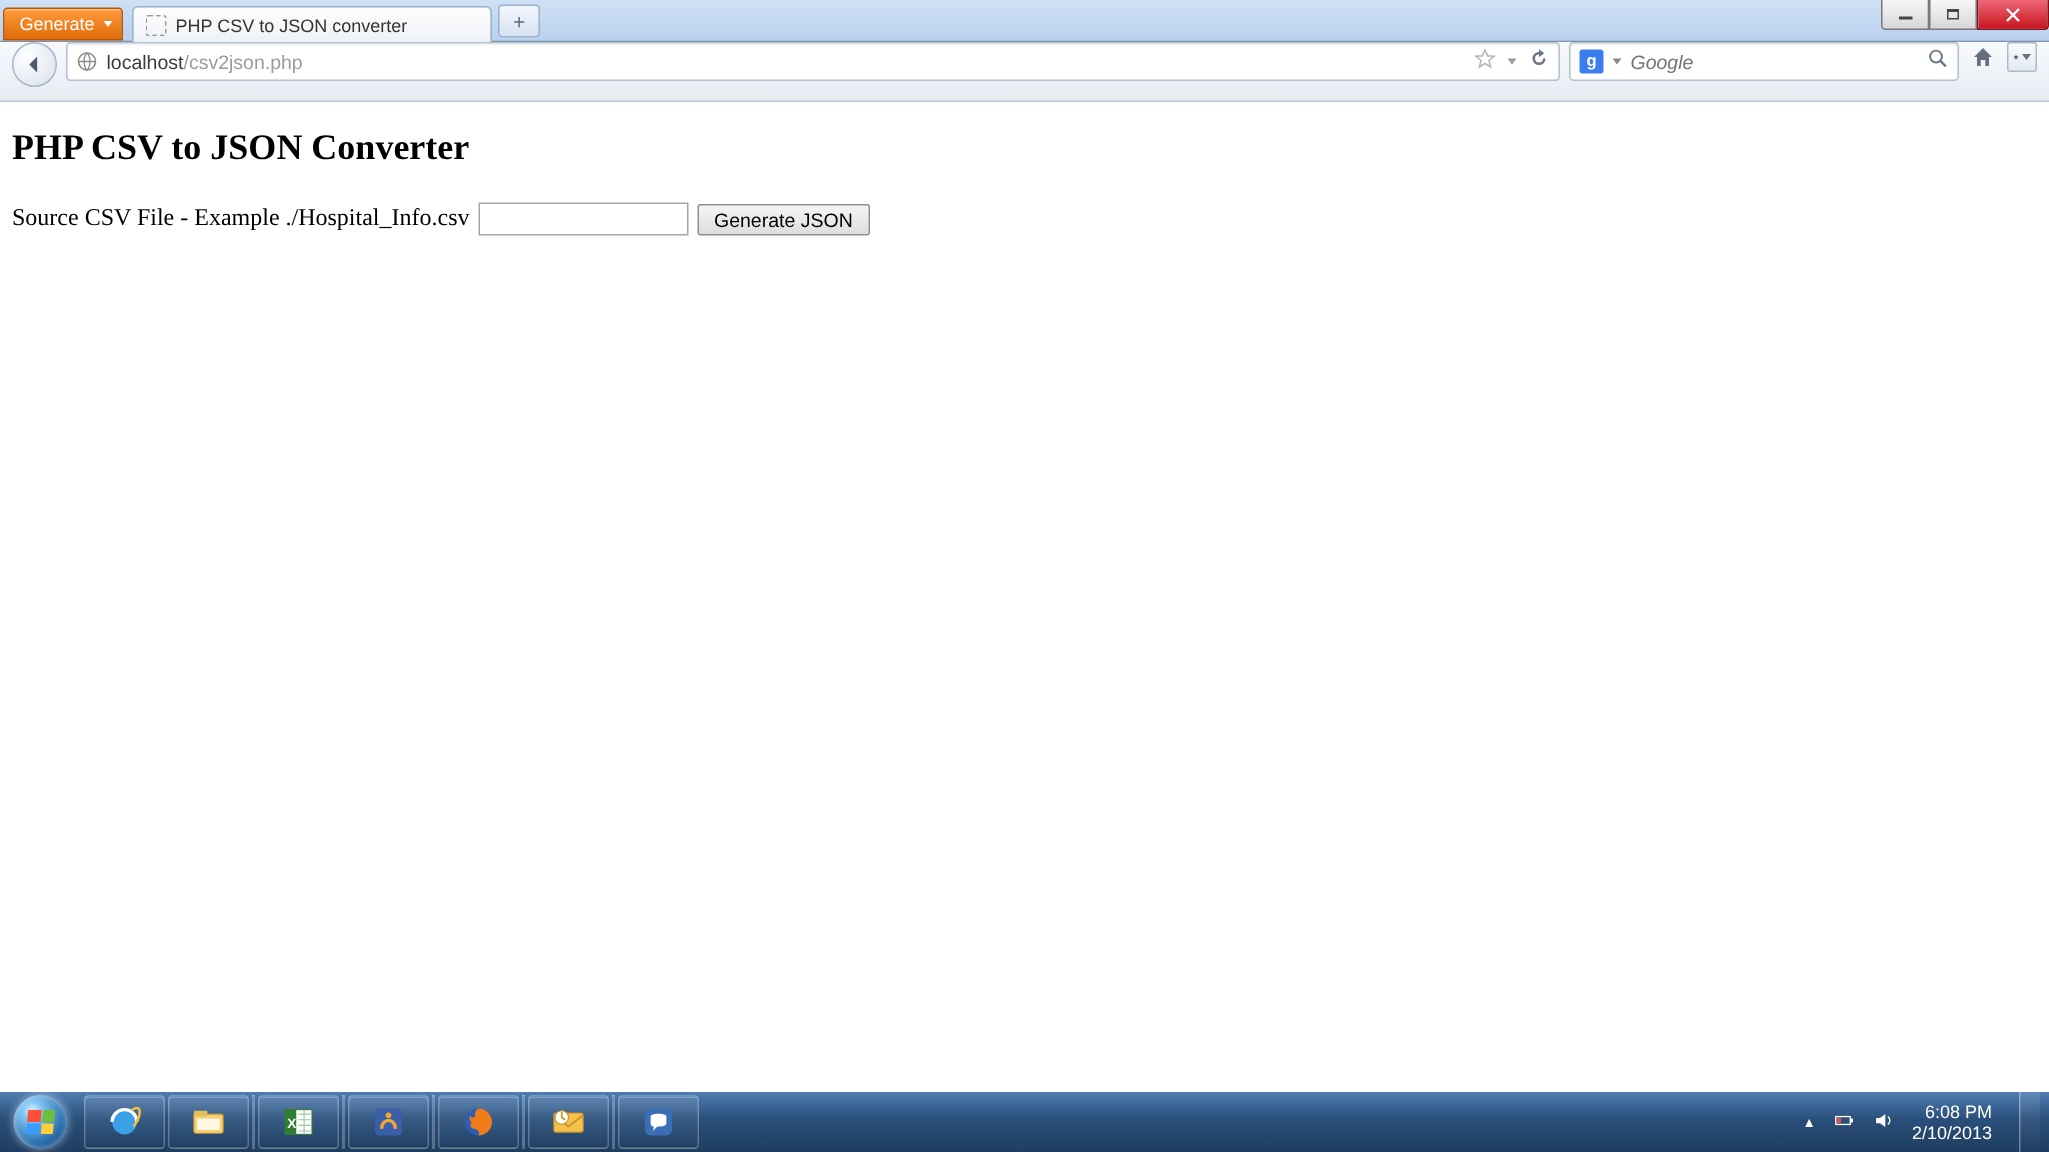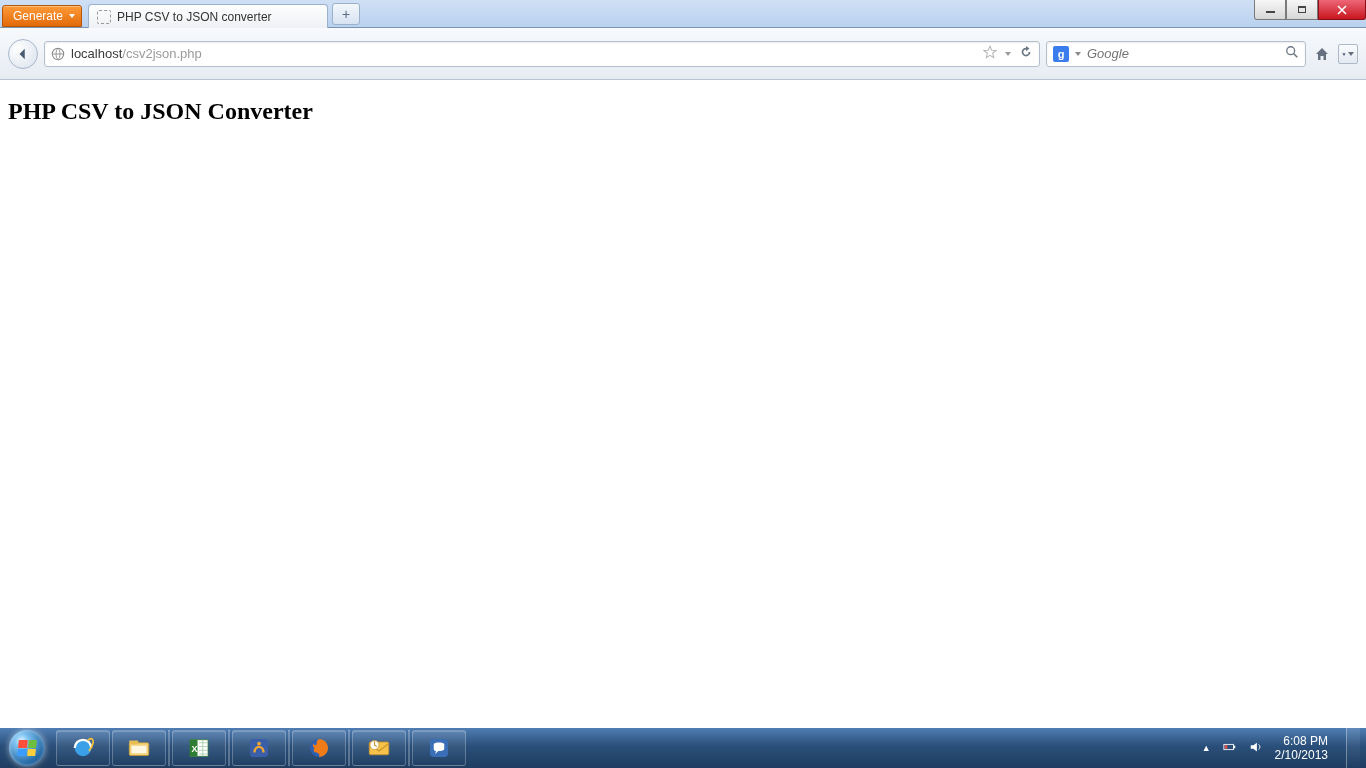--- a/index.html
+++ b/index.html
@@ -18,21 +18,21 @@
 
   
   .tabstrip { height: 28px; background: linear-gradient(#cfe0f5,#b9d1ee); display: flex; align-items: flex-end; padding-left: 0; position: relative; border-bottom: 1px solid #7b94b3; }
   .ff-menu { height: 22px; margin: 2px 6px 0 2px; padding: 0 18px 0 10px; background: linear-gradient(#ff9b3a,#e26a09); color: #fff; font-size: 12px; border-radius: 3px 3px 0 0; display: flex; align-items: center; position: relative; border: 1px solid #b55707; box-shadow: inset 0 1px 0 rgba(255,255,255,.35); }
   .ff-menu .caret { position: absolute; right: 6px; top: 8px; width: 0; height: 0; border-left: 3px solid transparent; border-right: 3px solid transparent; border-top: 4px solid #fff; }
   .tab { height: 24px; min-width: 240px; background: linear-gradient(#fefefe,#eef1f5); border: 1px solid #9cb1cc; border-bottom: none; border-radius: 4px 4px 0 0; display: flex; align-items: center; padding: 0 8px; font-size: 12px; color: #333; gap: 6px; margin-bottom: -1px; }
   .tab .favicon { width: 14px; height: 14px; border: 1px dashed #999; border-radius: 2px; }
   .newtab { width: 28px; height: 22px; margin-left: 4px; margin-bottom: 2px; background: linear-gradient(#f3f7fc,#d7e3f2); border: 1px solid #9cb1cc; border-radius: 3px; display: flex; align-items: center; justify-content: center; color: #5a6b80; font-size: 14px; }
 
   
-  .navbar { height: 52px; background: linear-gradient(#f7f9fc,#e7ecf3); border-bottom: 1px solid #b7c2d1; display: flex; align-items: center; padding: 0 8px; gap: 6px; }
+  .navbar { height: 40px; background: linear-gradient(#f7f9fc,#e7ecf3); border-bottom: 1px solid #b7c2d1; display: flex; padding: 0 8px; gap: 6px; }
   .nav-back { width: 30px; height: 30px; border-radius: 50%; background: radial-gradient(circle at 30% 30%, #fefefe, #d9e2ee); border: 1px solid #a8b7cb; display: flex; align-items: center; justify-content: center; }
   .nav-back svg { width: 14px; height: 14px; fill: #4a5a70; }
   .urlbar { flex: 1; height: 26px; background: #fff; border: 1px solid #b4bfcd; border-radius: 3px; display: flex; align-items: center; padding: 0 6px; gap: 6px; box-shadow: inset 0 1px 2px rgba(0,0,0,.08); }
   .urlbar .globe { width: 14px; height: 14px; color: #8a8a8a; }
   .urlbar .urltext { font-size: 13px; color: #3a3a3a; flex: 1; white-space: nowrap; overflow: hidden; }
   .urlbar .urltext .faded { color: #9b9b9b; }
   .urlbar .right-icons { display: flex; align-items: center; gap: 8px; color: #9b9b9b; }
   .urlbar .right-icons .tri { width: 0; height: 0; border-left: 3px solid transparent; border-right: 3px solid transparent; border-top: 4px solid #9b9b9b; }
   .urlbar .right-icons .reload svg { width: 14px; height: 14px; fill: #6b7685; }
   .searchbar { width: 260px; height: 26px; background: #fff; border: 1px solid #b4bfcd; border-radius: 3px; display: flex; align-items: center; padding: 0 6px; gap: 6px; box-shadow: inset 0 1px 2px rgba(0,0,0,.08); }
@@ -154,20 +154,25 @@
   <div class="tool-icon bm">
     <svg viewBox="0 0 16 16" style="width:12px;height:12px">
         <path d="M8 1.5 L10 6 L15 6.3 L11 9.5 L12.3 14.5 L8 11.8 L3.7 14.5 L5 9.5 L1 6.3 L6 6 Z" fill="#4b5a6e"></path>
       </svg>
     <span class="tri"></span>
   </div>
 </div>
 
 <div class="page">
   <h2>PHP CSV to JSON Converter</h2>
+  <div class="formrow">
+    <span>Source CSV File - Example ./Hospital_Info.csv</span>
+    <input type="text" value="" style="">
+    <button>Generate JSON</button>
+  </div>
 </div>
 
 <div class="taskbar">
   <div class="start-orb">
     <div class="orb">
       <div class="flag">
           <div></div>
           <div></div>
           <div></div>
           <div></div>

